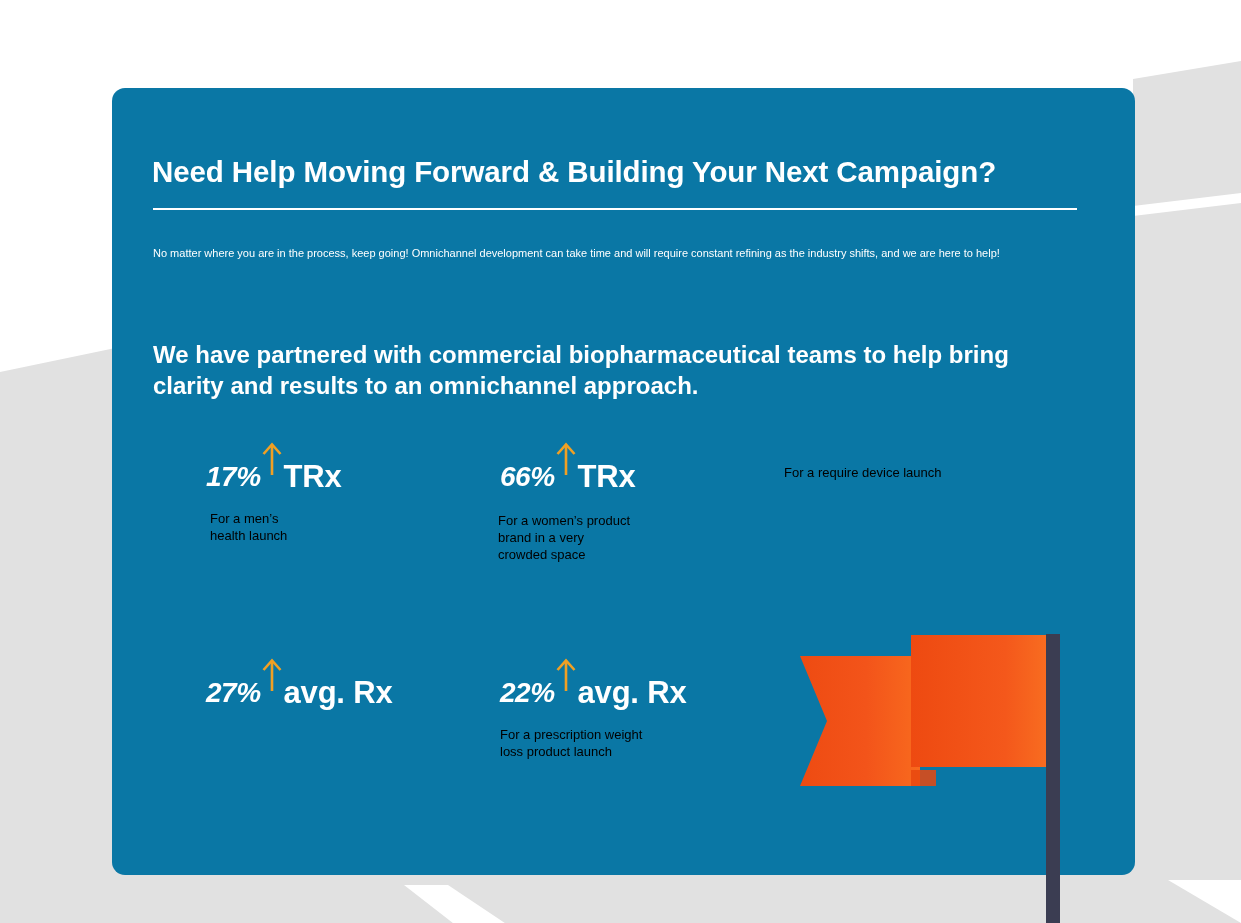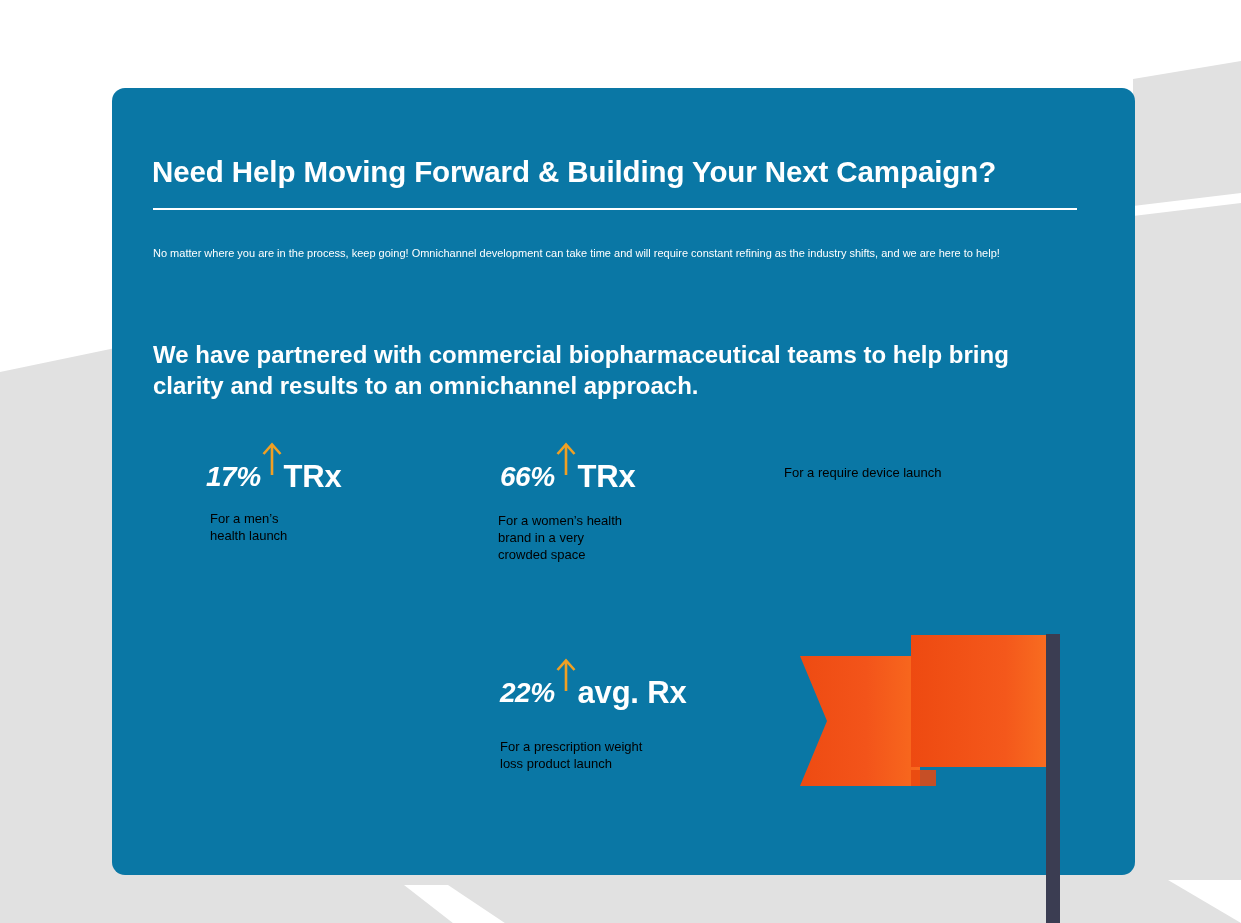--- a/index.html
+++ b/index.html
@@ -154,21 +154,21 @@
   .stat-1 { left: 54px;  top: 0px;   }
   .stat-2 { left: 348px; top: 0px;   }
   .stat-3 { left: 620px; top: 0px;   }
   .stat-4 { left: 54px;  top: 216px; }
   .stat-5 { left: 348px; top: 216px; }
 
   .stat-1 .stat-desc { margin-left: 4px; margin-top: 14px; }
   .stat-2 .stat-desc { margin-left: -2px; margin-top: 16px; }
   .stat-3 .stat-desc { margin-left: 12px; margin-top: 14px; }
   .stat-4 .stat-desc { margin-left: 4px; margin-top: 14px; }
-  .stat-5 .stat-desc { margin-left: 0px; margin-top: 26px; }
+  .stat-5 .stat-desc { margin-left: 0px; margin-top: 14px; }
 
   
   .flag {
     position: absolute;
     left: 790px;
     top: 620px;
     width: 285px;
     height: 303px;
   }
   .flag svg { display: block; }
@@ -215,30 +215,36 @@
 health launch</div>
         </div>
 
         <div class="stat stat-2">
           <div class="stat-head">
             <span class="stat-value">66%</span><span class="arrow-icon"><svg width="22" height="36" viewBox="0 0 22 36">
                   <path d="M11 4 L11 34" stroke="#f0a024" stroke-width="2.6" fill="none"></path>
                   <path d="M2.5 13 L11 3.5 L19.5 13" stroke="#f0a024" stroke-width="2.6" fill="none" stroke-linecap="butt" stroke-linejoin="miter"></path>
                 </svg></span><span class="stat-unit">TRx</span>
           </div>
-          <div class="stat-desc">For a  women’s health
+          <div class="stat-desc">For a  women’s product
 brand in a very
 crowded space</div>
         </div>
 
         <div class="stat stat-3">
           <div class="stat-desc">For a require device launch</div>
         </div>
 
         <div class="stat stat-4">
+          <div class="stat-head">
+            <span class="stat-value">27%</span><span class="arrow-icon"><svg width="22" height="36" viewBox="0 0 22 36">
+                  <path d="M11 4 L11 34" stroke="#f0a024" stroke-width="2.6" fill="none"></path>
+                  <path d="M2.5 13 L11 3.5 L19.5 13" stroke="#f0a024" stroke-width="2.6" fill="none" stroke-linecap="butt" stroke-linejoin="miter"></path>
+                </svg></span><span class="stat-unit">avg. Rx</span>
+          </div>
         </div>
 
         <div class="stat stat-5">
           <div class="stat-head">
             <span class="stat-value">22%</span><span class="arrow-icon"><svg width="22" height="36" viewBox="0 0 22 36">
                   <path d="M11 4 L11 34" stroke="#f0a024" stroke-width="2.6" fill="none"></path>
                   <path d="M2.5 13 L11 3.5 L19.5 13" stroke="#f0a024" stroke-width="2.6" fill="none" stroke-linecap="butt" stroke-linejoin="miter"></path>
                 </svg></span><span class="stat-unit">avg. Rx</span>
           </div>
           <div class="stat-desc">For a prescription weight

